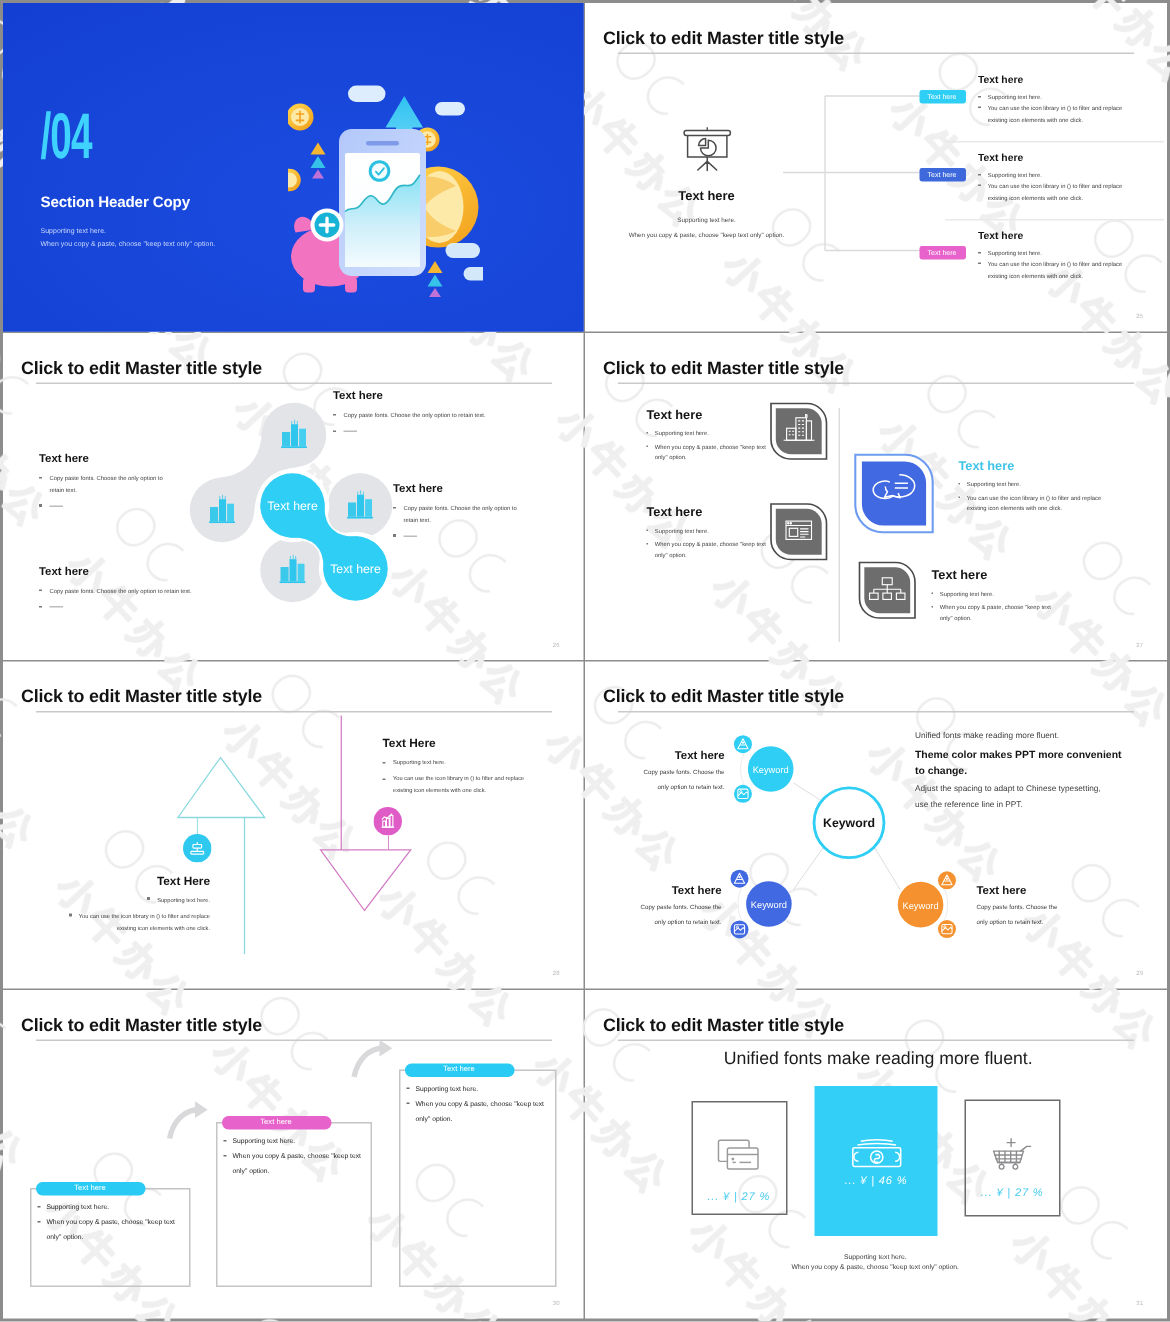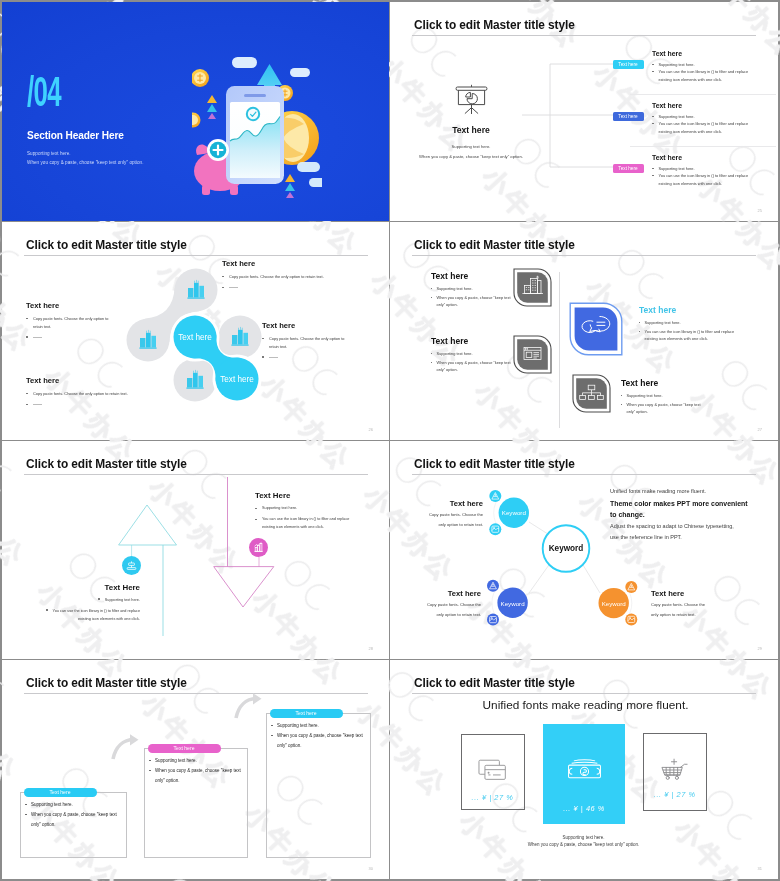--- a/index.html
+++ b/index.html
@@ -6,21 +6,21 @@
   body{width:780px;height:881px;background:#fff;font-family:"Liberation Sans",sans-serif;overflow:hidden;}
   #grid{position:absolute;left:0;top:0;width:780px;height:881px;z-index:2;background:transparent;
         display:grid;grid-template-columns:387px 388px;grid-template-rows:219px 218px 218px 219px;gap:1px;
         padding:2px 2px 2px 2px;box-sizing:border-box;}
   .slide{position:relative;overflow:hidden;}
 
   
   #wm-layer{position:absolute;left:0;top:0;width:780px;height:881px;pointer-events:none;z-index:1;}
 
   
-  .s-title{position:absolute;left:24px;top:17px;font-weight:bold;color:#131313;font-size:11.9px;
+  .s-title{position:absolute;left:12px;top:17px;font-weight:bold;color:#131313;font-size:11.9px;
            line-height:13px;letter-spacing:-0.1px;z-index:6;}
   .s-rule{position:absolute;left:22px;top:33px;width:344px;background:#c9c9cc;height:1px;z-index:6;}
   .pg{position:absolute;right:16px;bottom:8px;color:#b9b9b9;font-size:4px;z-index:6;}
   .tw{white-space:nowrap;}
   .slide > *{position:absolute;z-index:6;}
   #page-bg{position:absolute;left:0;top:0;width:780px;height:881px;background:#8c8c8c;z-index:0;}
   #page-white{position:absolute;left:0;top:0;width:780px;height:881px;z-index:0;
     display:grid;grid-template-columns:387px 388px;grid-template-rows:219px 218px 218px 219px;gap:1px;padding:2px;box-sizing:border-box;}
   #page-white > div{background:#fff;}
 
@@ -134,21 +134,21 @@
                align-items:center;justify-content:flex-start;}
   #s8 .s8-card.hi{border:none;background:#33CFF7;}
   #s8 .s8-card svg{display:block;}
   #s8 .s8-val{font-size:7.4px;color:#46CBEF;letter-spacing:0.55px;white-space:nowrap;font-style:italic;}
   #s8 .s8-card.hi .s8-val{color:#fff;}
   #s8c0{left:70.5px;top:74px;width:64px;height:76px;}
   #s8c0 svg{margin-top:21px;}
   #s8c0 .s8-val{margin-top:9px;}
   #s8c1{left:152.8px;top:63.5px;width:82.5px;height:100.5px;}
   #s8c1 svg{margin-top:31px;}
-  #s8c1 .s8-val{margin-top:22px;}
+  #s8c1 .s8-val{}
   #s8c2{left:252.6px;top:73.2px;width:64.3px;height:77.7px;}
   #s8c2 svg{margin-top:22px;}
   #s8c2 .s8-val{margin-top:6px;}
   #s8 .s8-foot1{left:0;top:175px;width:387px;text-align:center;font-size:4.5px;color:#3a3a3a;line-height:6px;}
   #s8 .s8-foot2{left:0;top:182px;width:387px;text-align:center;font-size:4.5px;color:#3a3a3a;line-height:6px;}
 
   
   #s1{background:#1544D6;background-image:radial-gradient(130% 125% at 60% 62%, #1b4be0 0%, #1745d8 40%, #123fd2 72%, #0b37c9 100%);}
   #s1 .num{position:absolute;left:25px;top:68px;color:#3FD2FF;font-weight:bold;font-size:43px;
            line-height:43px;letter-spacing:-1px;transform:scaleX(.60);transform-origin:left top;}
@@ -186,21 +186,21 @@
         <text x="2" y="74" font-family="Liberation Sans, sans-serif" font-size="26" font-weight="bold" fill="none" stroke="#efeff0" stroke-width="1.2" letter-spacing="4" stroke-linejoin="round">小牛办公</text>
       </pattern>
     </defs>
     <rect width="780" height="881" fill="url(#wmpat)"></rect>
   </svg>
 </div>
 
 <div id="grid">
   <div class="slide" id="s1">
     <div class="num">/04</div>
-    <div class="hd">Section Header Here</div>
+    <div class="hd">Section Header Copy</div>
     <div class="sb" id="s1sb1">Supporting text here.</div>
     <div class="sb" id="s1sb2">When you copy &amp; paste, choose "keep text only" option.</div>
     <div class="illus">
       <svg viewBox="0 0 130 150" width="130" height="150">
         <defs>
           <linearGradient id="g-screen" x1="0" y1="0" x2="0" y2="1">
             <stop offset="0" stop-color="#ffffff"></stop>
               <stop offset="0.55" stop-color="#fbfeff"></stop>
               <stop offset="1" stop-color="#eef8fd"></stop>
           </linearGradient>

